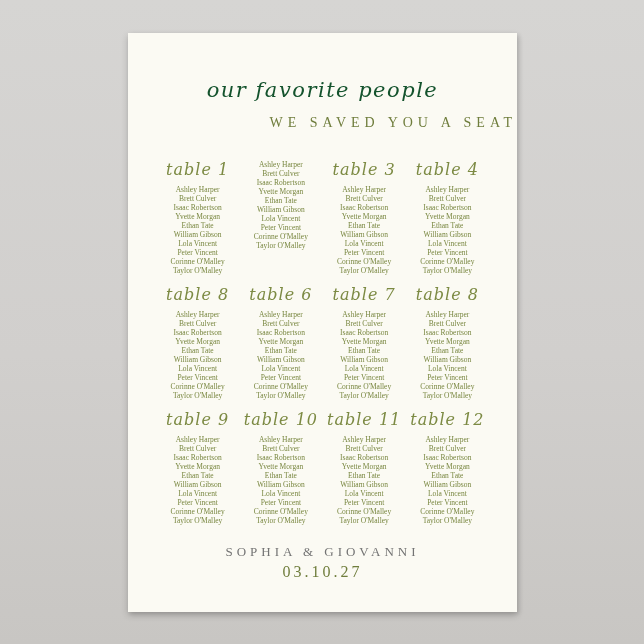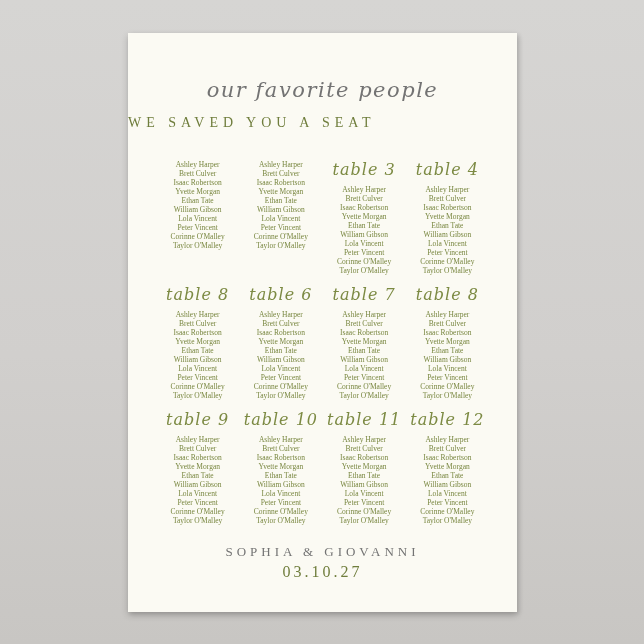--- a/index.html
+++ b/index.html
@@ -30,28 +30,28 @@
   .script-title {
     position: absolute;
     top: 45px;
     left: 0;
     right: 0;
     text-align: center;
     font-family: "DejaVu Serif", serif;
     font-style: italic;
     font-size: 21px;
     letter-spacing: 1.5px;
-    color: #737373;
+    color: #14532d;
   }
   .main-title {
     position: absolute;
     top: 82px;
     left: 0;
     right: 0;
-    text-align: left;
+    text-align: right;
     font-family: "Liberation Serif", serif;
     font-size: 14px;
     letter-spacing: 5px;
     color: #6f7d3c;
   }
   .tables-grid {
     position: absolute;
     top: 127px;
     left: 28px;
     right: 28px;
@@ -104,20 +104,21 @@
 </style>
 </head>
 <body>
 
 <div class="backdrop">
   <div class="poster">
     <div class="script-title">our favorite people</div>
     <div class="main-title">WE SAVED YOU A SEAT</div>
     <div class="tables-grid">
   <div class="table-block">
+    <div class="table-label">table 1</div>
     <div class="guest-list">
             <div class="guest">Ashley Harper</div>
             <div class="guest">Brett Culver</div>
             <div class="guest">Isaac Robertson</div>
             <div class="guest">Yvette Morgan</div>
             <div class="guest">Ethan Tate</div>
             <div class="guest">William Gibson</div>
             <div class="guest">Lola Vincent</div>
             <div class="guest">Peter Vincent</div>
             <div class="guest">Corinne O'Malley</div>

